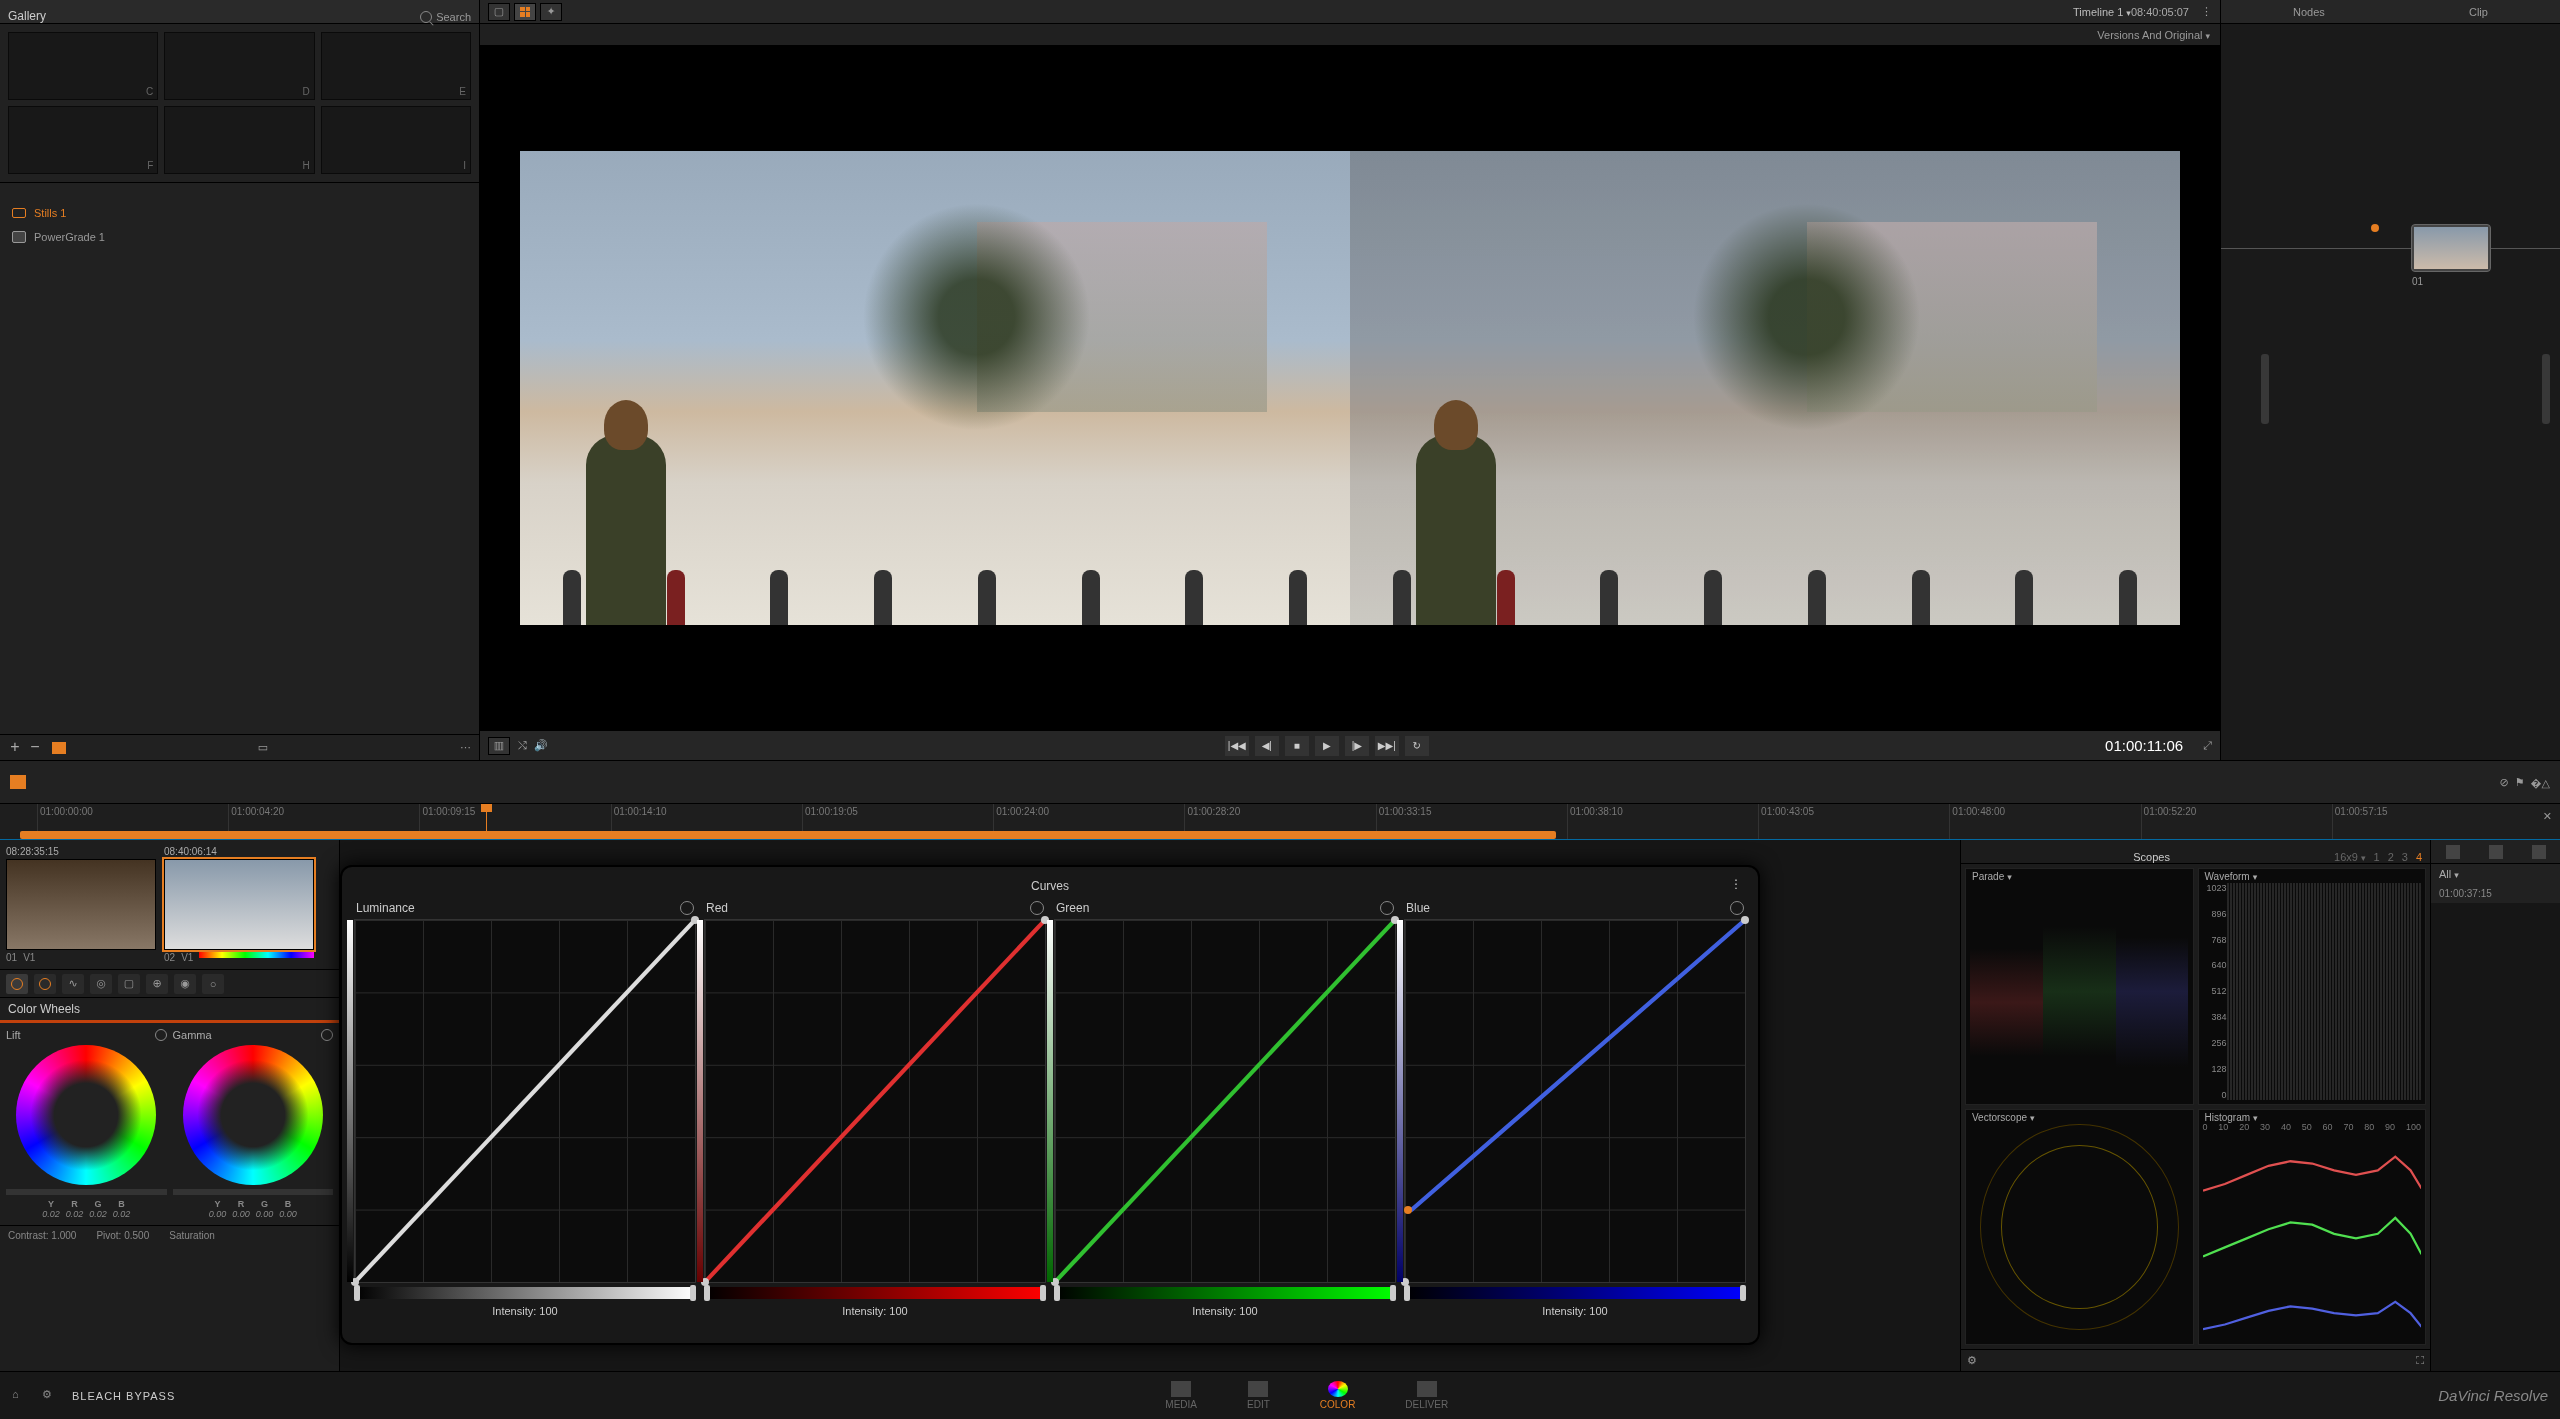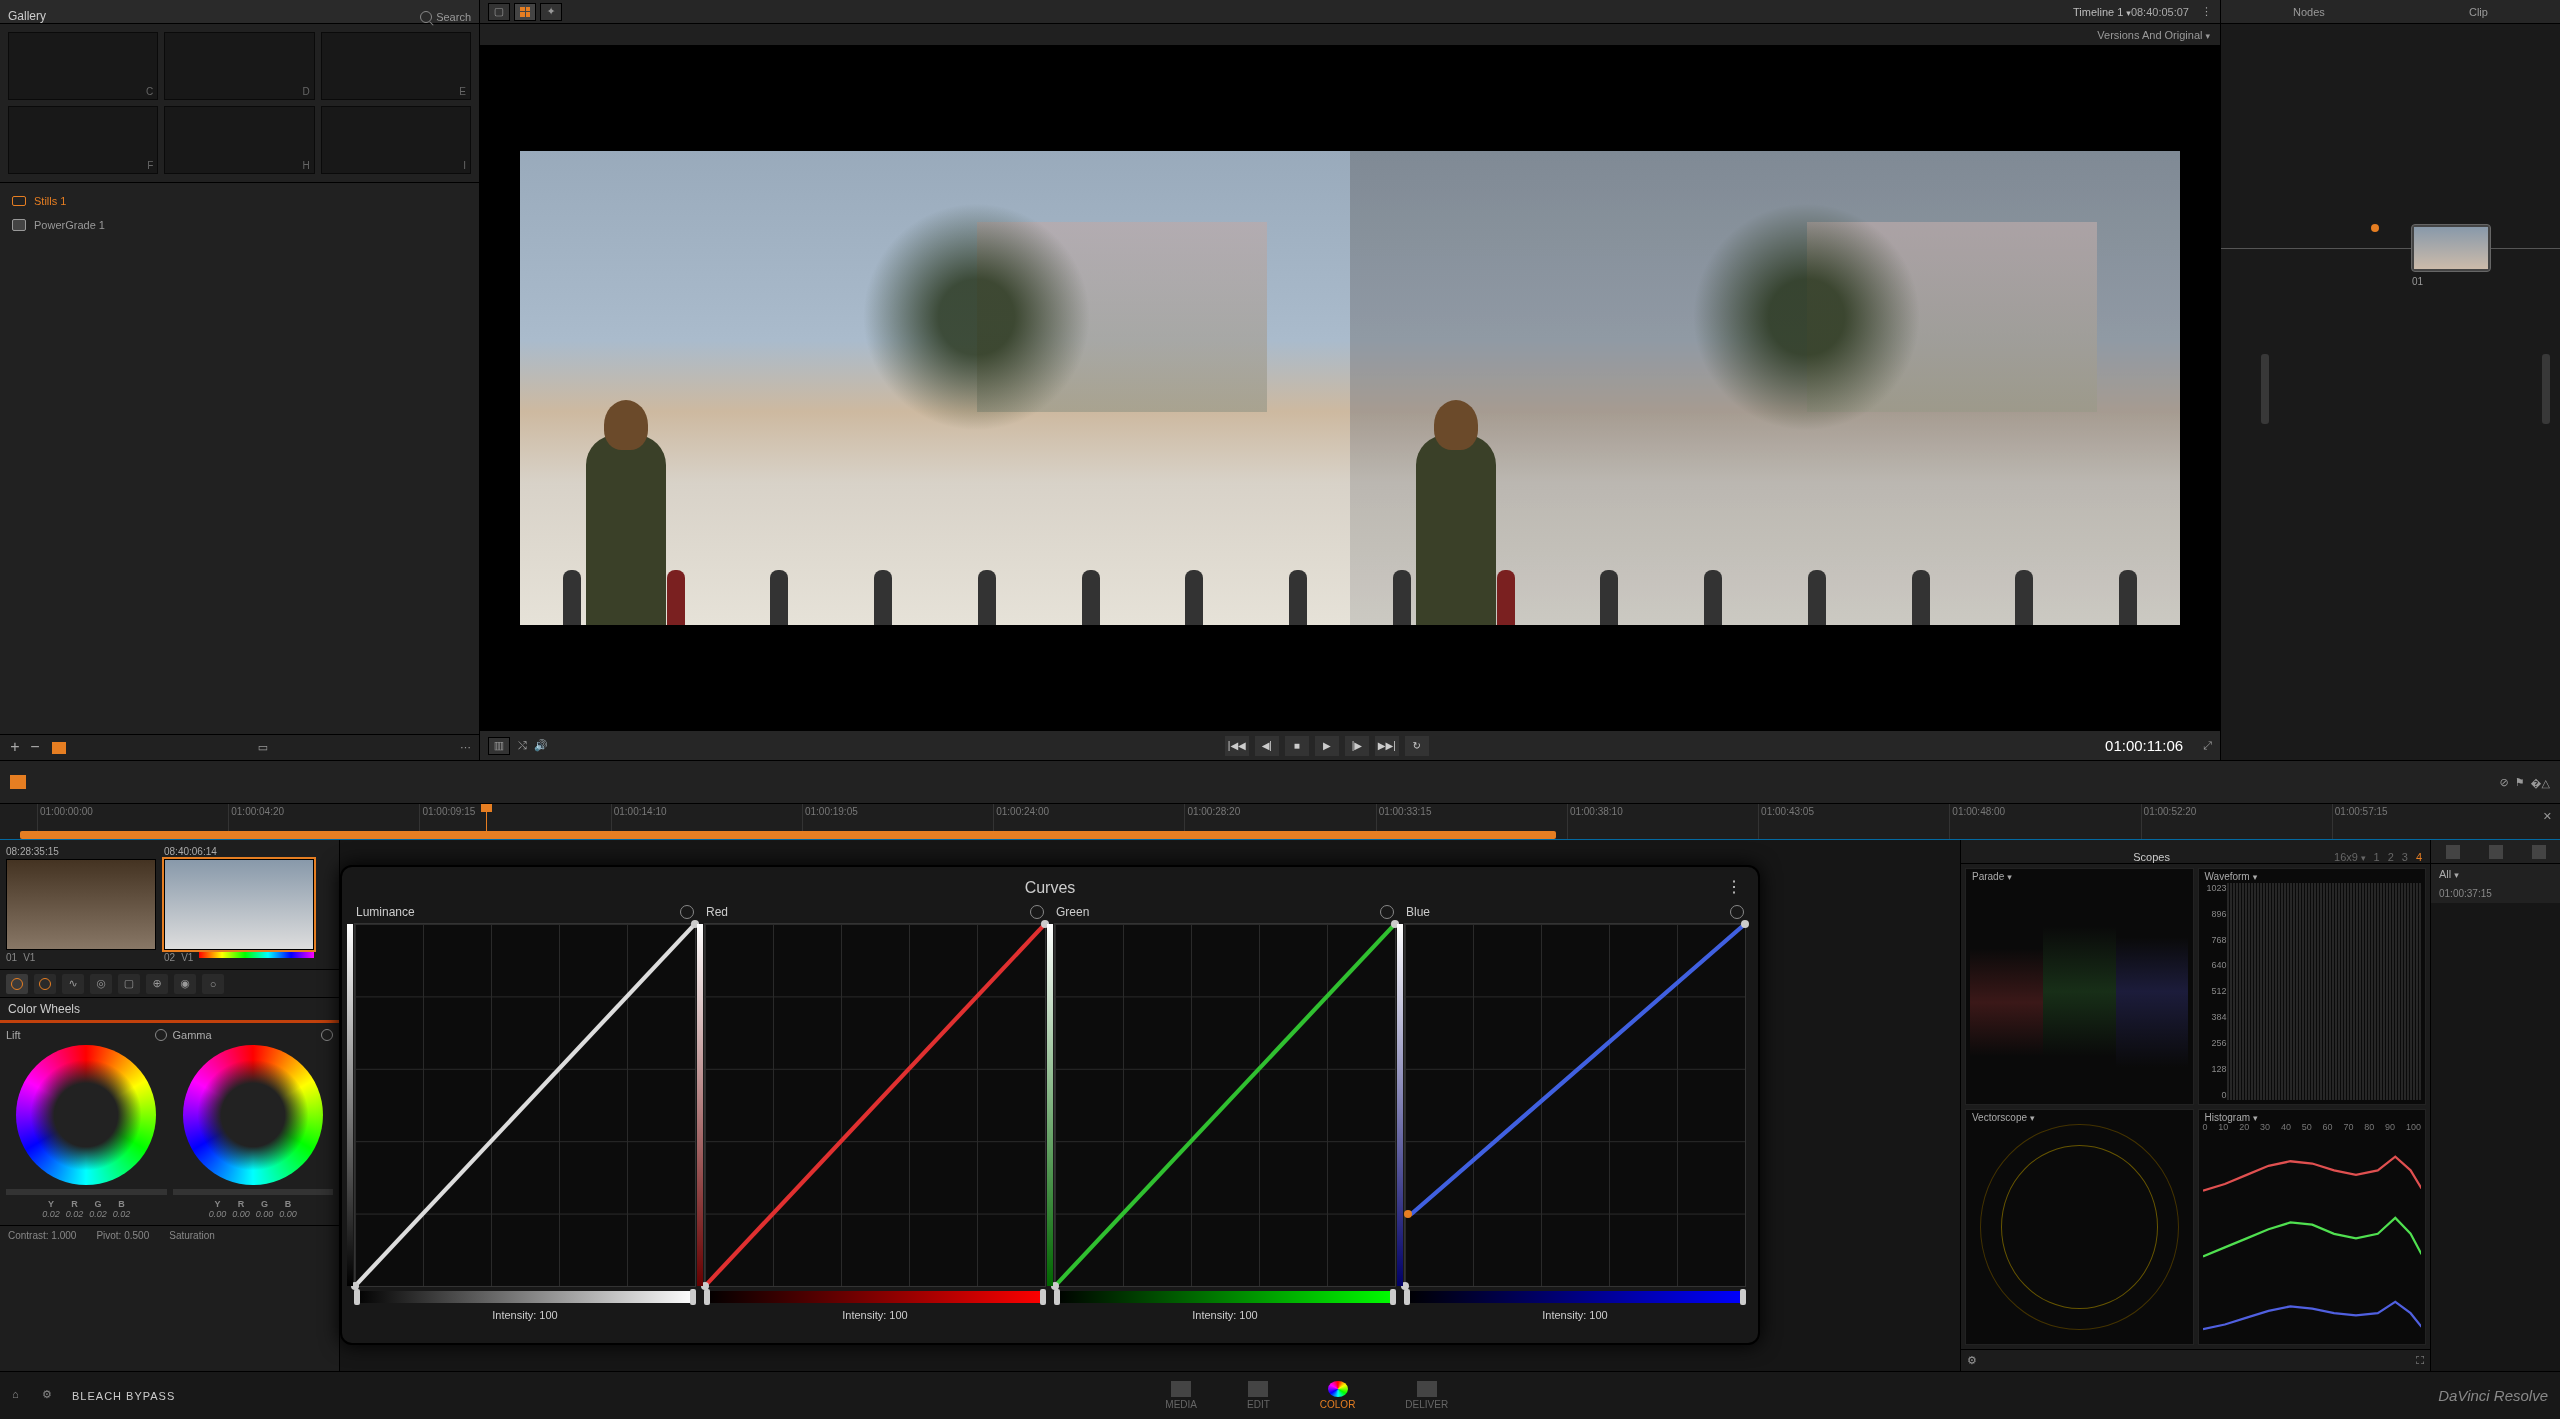--- a/index.html
+++ b/index.html
@@ -8,21 +8,21 @@
 .top-row{display:flex;height:760px}
 .gallery-panel{width:480px;background:#212121;border-right:1px solid #000;display:flex;flex-direction:column}
 .gallery-header{height:24px;display:flex;align-items:flex-end;padding:0 8px;background:#2a2a2a;border-bottom:1px solid #000}
 .gallery-title{color:#ccc;font-size:12px;margin-right:auto}
 .gallery-search{display:flex;align-items:center;gap:4px}
 .search-icon{width:12px;height:12px;border:1px solid #888;border-radius:50%;position:relative}
 .search-icon::after{content:'';position:absolute;width:5px;height:1px;background:#888;transform:rotate(45deg);bottom:-2px;right:-3px}
 .stills-grid{padding:8px;display:grid;grid-template-columns:repeat(3,1fr);gap:6px}
 .still-cell{height:68px;background:#181818;border:1px solid #0a0a0a;position:relative}
 .still-label{position:absolute;bottom:2px;right:4px;font-size:10px;color:#666}
-.albums{padding:6px 0;border-top:1px solid #000}
+.albums{padding:18px 0;border-top:1px solid #000}
 .album-row{display:flex;align-items:center;padding:6px 12px;gap:8px;cursor:pointer}
 .album-row.active{color:#e67e22}
 .album-icon{width:14px;height:10px;border:1px solid currentColor;border-radius:2px}
 .album-icon.fx{width:14px;height:12px;background:#444}
 .gallery-spacer{flex:1}
 .gallery-footer{height:26px;border-top:1px solid #000;display:flex;align-items:center;padding:0 8px;gap:10px}
 .plus-minus{display:flex;gap:6px}
 .pm-btn{width:14px;height:14px;color:#aaa;cursor:pointer;text-align:center;line-height:12px;font-size:16px}
 .footer-filter{margin-left:auto;margin-right:auto}
 .viewer-panel{flex:1;background:#1a1a1a;display:flex;flex-direction:column}
@@ -78,21 +78,21 @@
 
 .bottom-row{flex:1;display:flex;background:#1a1a1a;min-height:0}
 .clip-thumb{width:150px;display:flex;flex-direction:column;gap:2px}
 .clip-tc{font-size:10px;color:#aaa}
 .clip-img{flex:1;background:linear-gradient(#432,#876);border:1px solid #000;position:relative}
 .clip-img.sel{outline:2px solid #e67e22}
 .clip-img2{background:linear-gradient(#89a,#ddd)}
 .clip-meta{font-size:10px;color:#888;display:flex;gap:6px}
 
 .curves-popup{position:absolute;left:340px;top:865px;width:1420px;height:480px;background:#181818;border:2px solid #000;border-radius:12px;z-index:50;padding:8px 12px;box-shadow:0 0 20px #000}
-.curves-title{text-align:center;color:#ccc;font-size:16px;padding:4px;position:relative}
+.curves-title{text-align:center;color:#ccc;font-size:12px;padding:4px;position:relative}
 .curves-title .dots{position:absolute;right:4px;top:2px;cursor:pointer}
 .curves-grid{display:flex;gap:8px;height:420px}
 .curve-cell{flex:1;display:flex;flex-direction:column}
 .curve-head{display:flex;justify-content:space-between;align-items:center;padding:4px 2px;color:#ccc;font-size:12px}
 .curve-head .reset{width:14px;height:14px;border:1px solid #888;border-radius:50%;cursor:pointer;position:relative}
 .curve-plot{flex:1;background:#0c0c0c;border:1px solid #333;position:relative}
 .curve-grid-lines{position:absolute;inset:0;background-image:linear-gradient(#2a2a2a 1px,transparent 1px),linear-gradient(90deg,#2a2a2a 1px,transparent 1px);background-size:20% 20%}
 .curve-diag{position:absolute;inset:0}
 .curve-diag svg{width:100%;height:100%}
 .curve-gradient{height:12px;margin-top:4px;border-radius:2px;position:relative}

